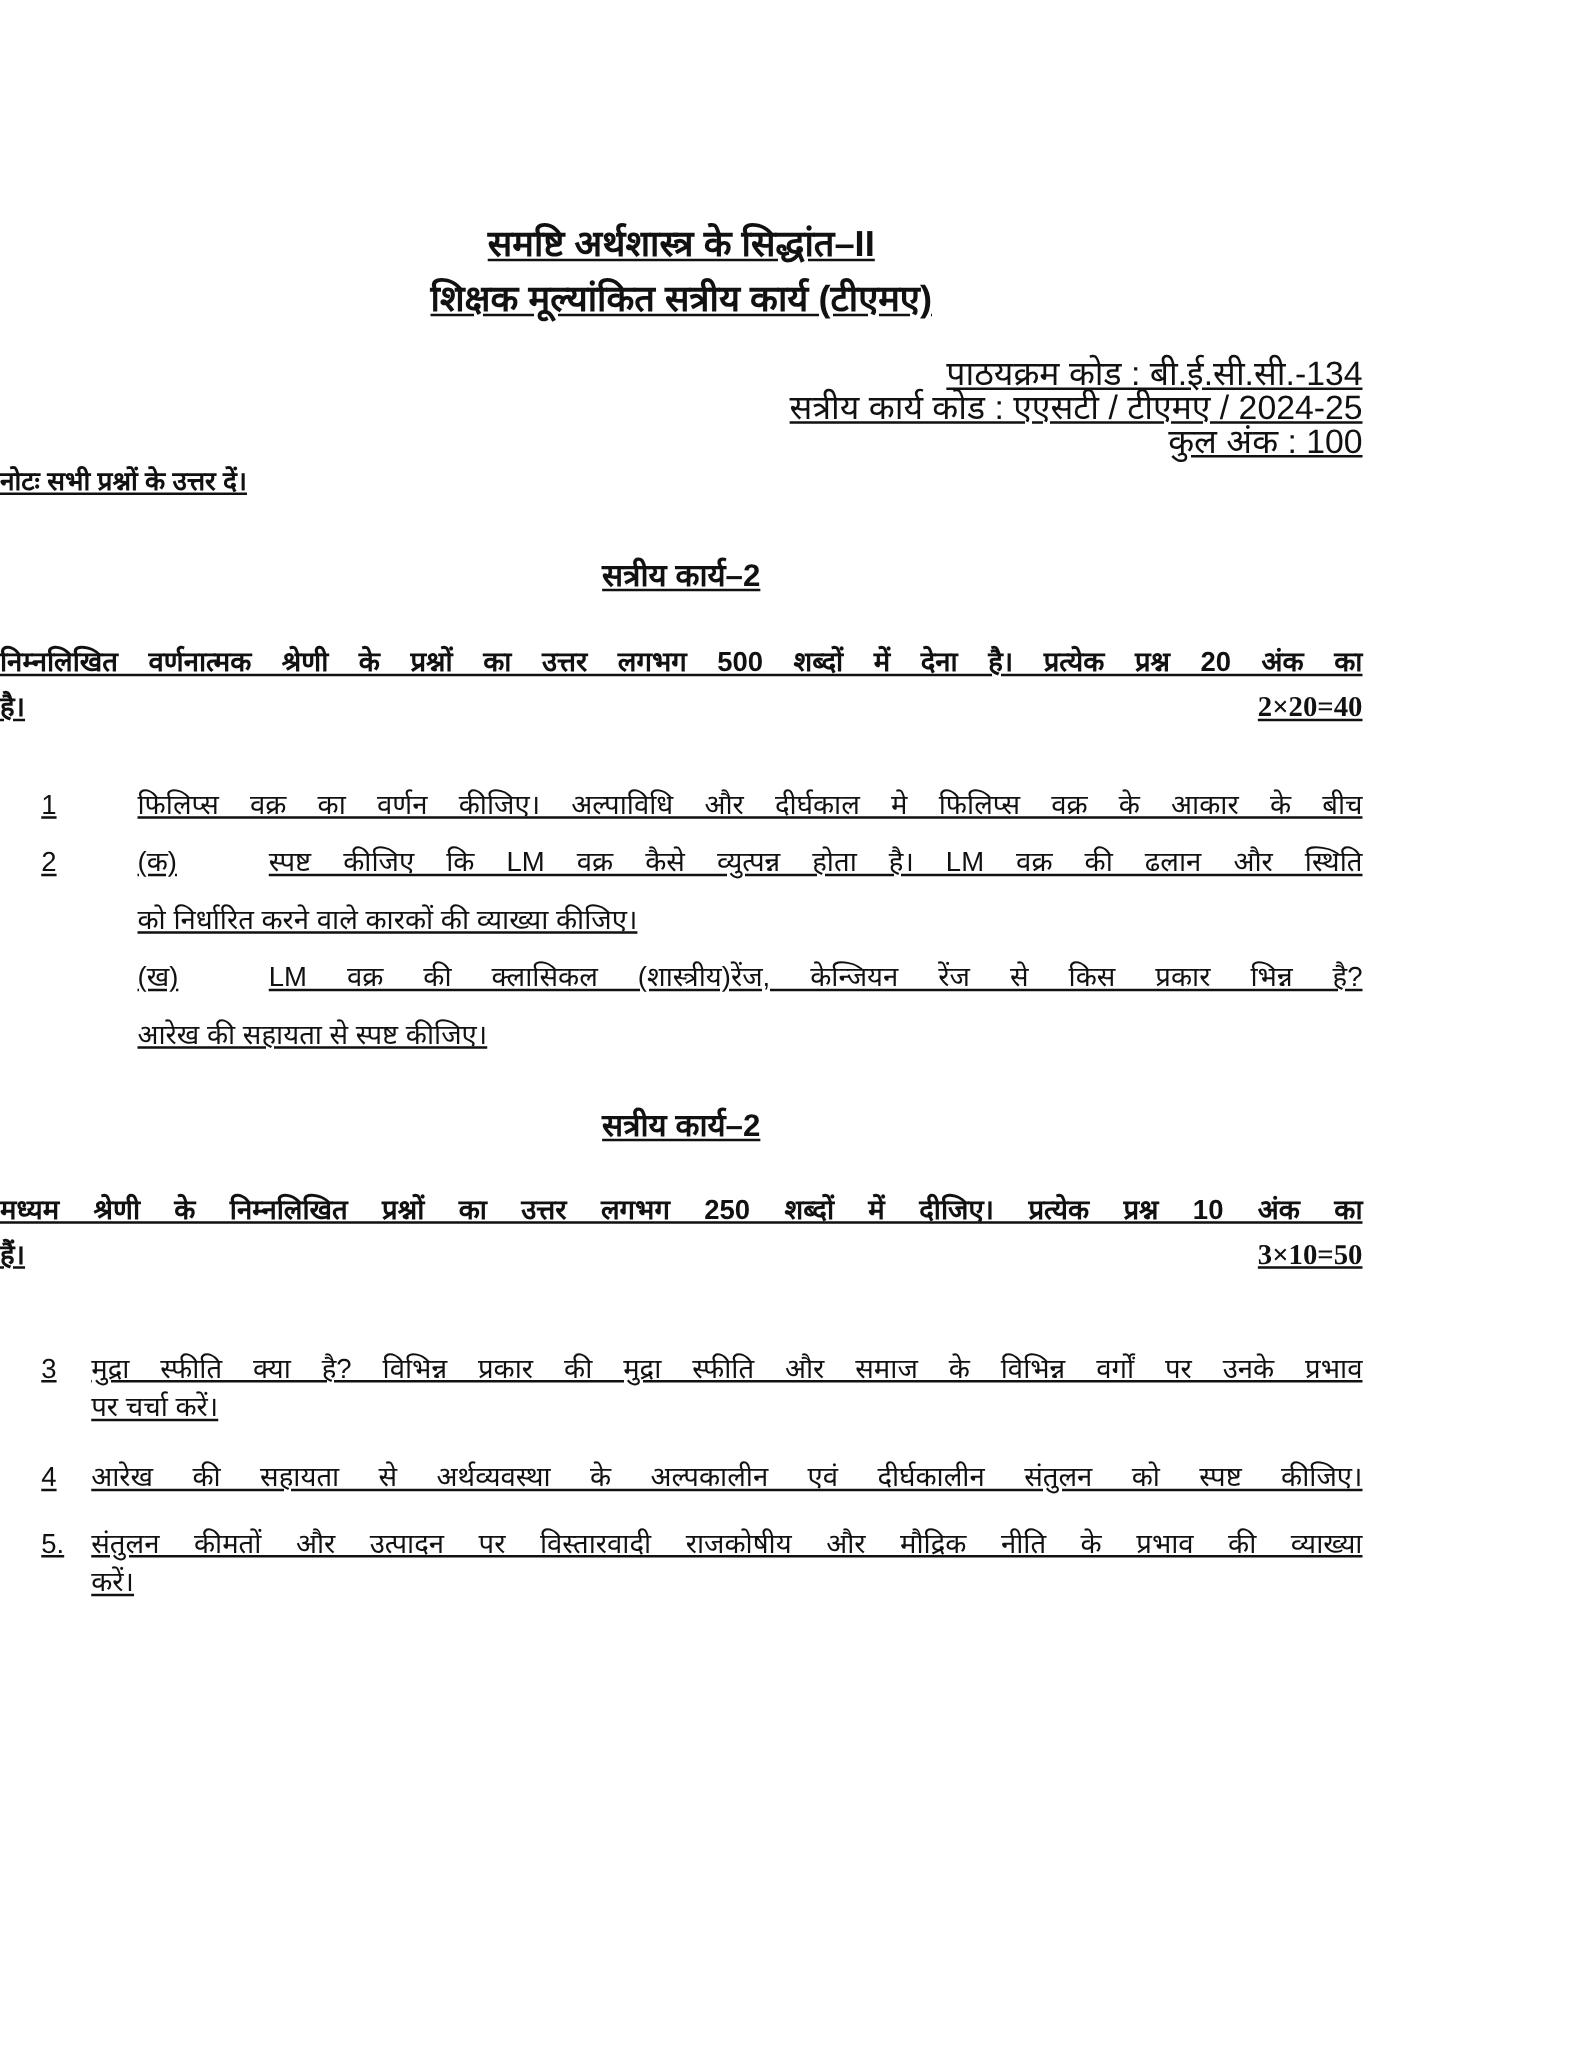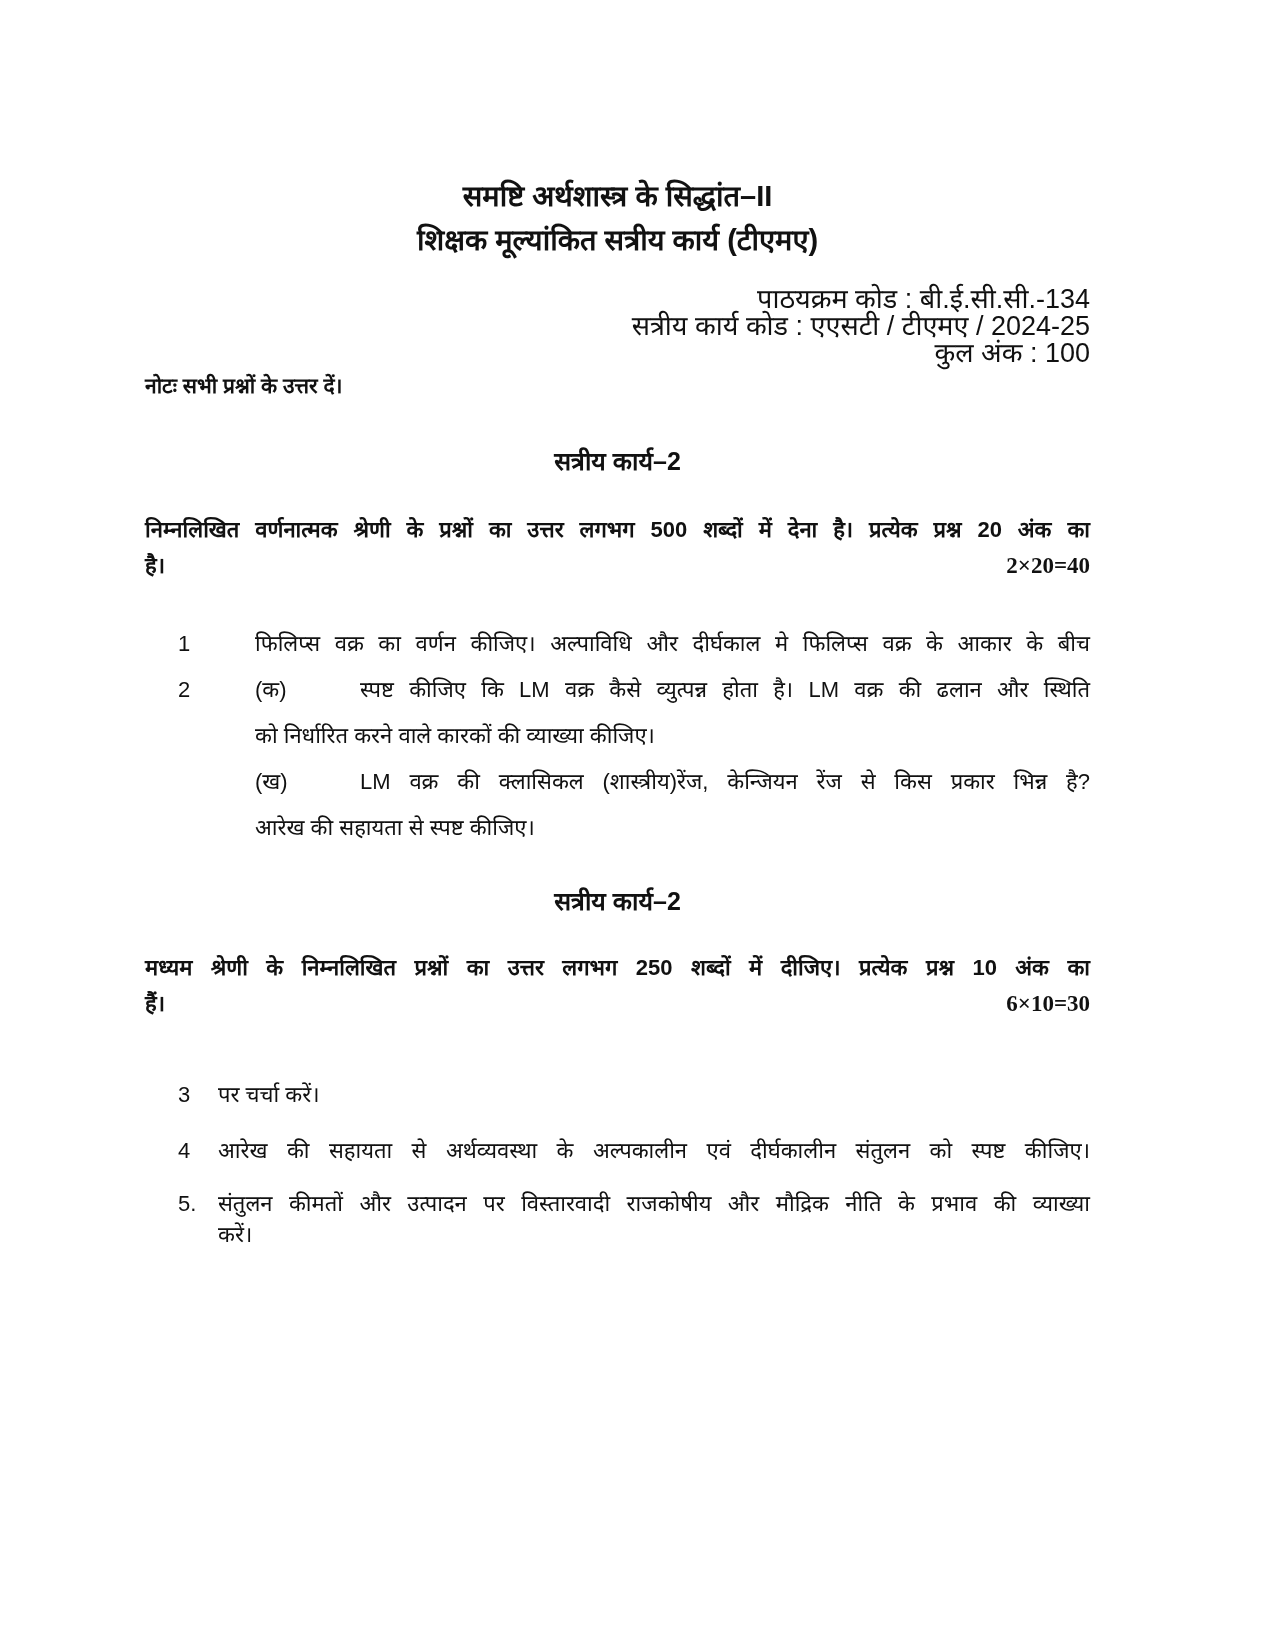--- a/index.html
+++ b/index.html
@@ -11,22 +11,22 @@
     position: relative;
     width: 1275px;
     height: 1650px;
     margin: 0 auto;
     background: #ffffff;
     color: #111111;
     font-family: "Liberation Sans", sans-serif;
     overflow: hidden;
   }
   .content {
-    margin-left: 145px;
     margin-right: 185px; 
+    text-decoration: underline;
   }
   .bold { font-weight: 700; }
 
   .title {
     margin: 0;
     padding-top: 180px;
     text-align: center;
     font-size: 29px;
     line-height: 33px;
     font-weight: 700;
@@ -182,26 +182,27 @@
           <div class="q-line">आरेख की सहायता से स्पष्ट कीजिए।</div>
         </div>
       </div>
     </div>
 
     <div class="section-heading sec2-heading">सत्रीय कार्य–2</div>
 
     <div class="instruction instr2 j">मध्यम श्रेणी के निम्नलिखित प्रश्नों का उत्तर लगभग 250 शब्दों में दीजिए। प्रत्येक प्रश्न 10 अंक का</div>
     <div class="instruction-row">
       <span class="instr-left">हैं।</span>
-      <span class="marks">6×10=30</span>
+      <span class="marks">3×10=50</span>
     </div>
 
     <div class="q-row2 q3">
       <div class="q-num2">3</div>
       <div class="q-body">
+        <div class="q-line j">मुद्रा स्फीति क्या है? विभिन्न प्रकार की मुद्रा स्फीति और समाज के विभिन्न वर्गों पर उनके प्रभाव</div>
         <div class="q-line">पर चर्चा करें।</div>
       </div>
     </div>
 
     <div class="q-row2 q4">
       <div class="q-num2">4</div>
       <div class="q-body">
         <div class="q-line j">आरेख की सहायता से अर्थव्यवस्था के अल्पकालीन एवं दीर्घकालीन संतुलन को स्पष्ट कीजिए।</div>
       </div>
     </div>

